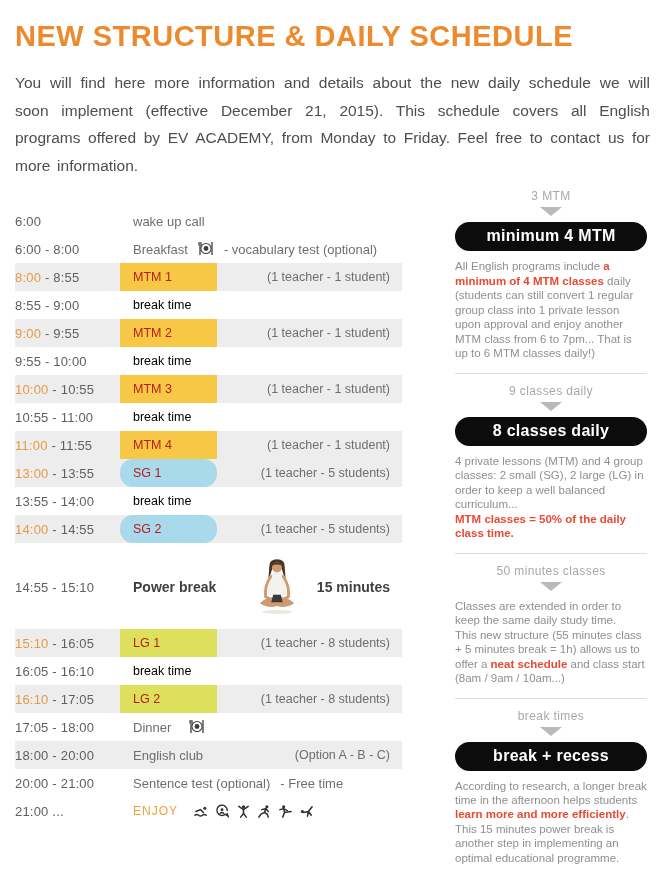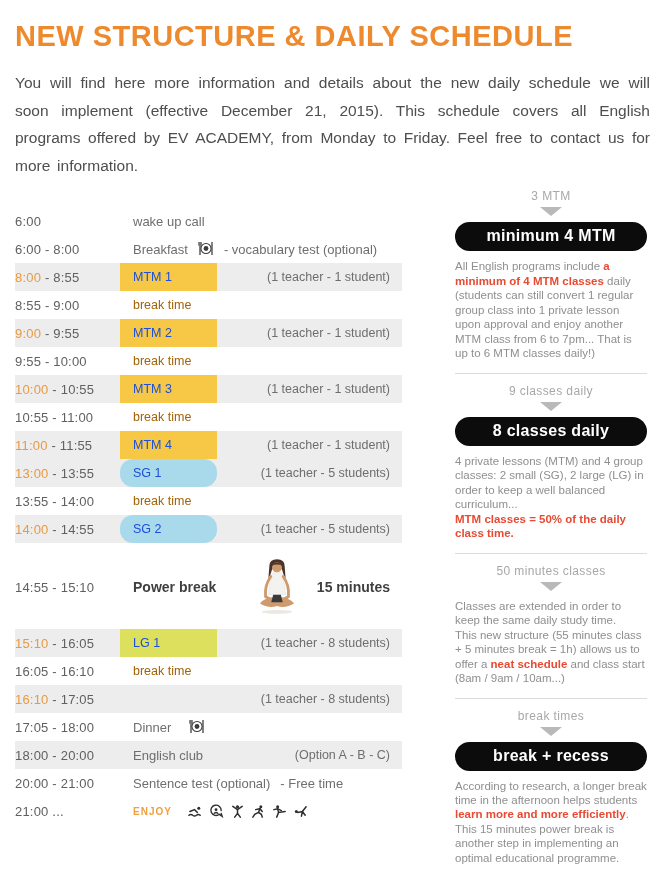--- a/index.html
+++ b/index.html
@@ -24,36 +24,36 @@
   }
 
   .content { display: flex; align-items: flex-start; }
 
   
   .schedule { width: 387px; padding-top: 18px; }
   .srow { display: flex; align-items: center; height: 28px; font-size: 13px; color: #6e6e6e; }
   .srow.shaded { background: #ededed; }
   .time { width: 90px; text-align: left; font-size: 13px; color: #606060; letter-spacing: .2px; white-space: nowrap; }
   .time .accent { color: #e89a43; }
-  .act { width: 97px; height: 100%; margin-left: 15px; display: flex; align-items: center; padding-left: 13px; font-size: 12.5px; color: #1d4ed8; }
+  .act { width: 97px; height: 100%; margin-left: 15px; display: flex; align-items: center; padding-left: 13px; font-size: 12.5px; color: #b91c1c; }
   .act.yellow { background: #f6c845; }
   .act.blue   { background: #a9daec; border-radius: 13px; }
   .act.green  { background: #dce05c; }
   .actflow { margin-left: 15px; display: flex; align-items: center; gap: 10px; font-size: 13px; color: #6e6e6e; }
   .actflow .actname { padding-left: 13px; }
-  .breaktxt { color: #a16207; }
+  .breaktxt { color: #000000; }
   .note { flex: 1; text-align: right; padding-right: 12px; font-size: 12.5px; color: #6e6e6e; white-space: nowrap; }
   .meal-ic { display: inline-flex; align-items: center; margin-top: -1px; }
 
   .srow.power { height: 72px; margin: 8px 0 6px 0; }
   .power .pbact { margin-left: 15px; width: 112px; padding-left: 13px; font-size: 14px; font-weight: bold; color: #3f3f3f; }
   .power .pbimg { margin-left: 24px; display: flex; align-items: center; }
   .power .note  { font-size: 14px; font-weight: bold; color: #3f3f3f; text-align: right; }
 
-  .enjoy-label { margin-left: 15px; padding-left: 13px; font-size: 10px; font-weight: bold; letter-spacing: 1px; color: #f0a03c; }
+  .enjoy-label { margin-left: 15px; padding-left: 13px; font-size: 12px; font-weight: normal; letter-spacing: 1px; color: #f0a03c; }
   .eicons { margin-left: 16px; display: flex; align-items: center; gap: 6px; }
   .eicons span { display: inline-flex; }
 
   
   .sidebar { width: 192px; margin-left: 53px; }
   .sb-section .tag { text-align: center; font-size: 12px; color: #a8a8a8; letter-spacing: .4px; height: 15px; }
   .arrow { width: 0; height: 0; margin: 3px auto 6px auto;
     border-left: 11px solid transparent; border-right: 11px solid transparent;
     border-top: 9px solid #b9b9b9; }
   .pill { background: #0c0c0c; color: #fff; text-align: center;
@@ -208,20 +208,23 @@
 
       <div class="srow">
         <div class="time"><span>16:05</span><span> - 16:10</span></div>
         <div class="act breaktxt">
             <span>break time</span>
           </div>
       </div>
 
       <div class="srow shaded">
         <div class="time"><span class="accent">16:10</span><span> - 17:05</span></div>
+        <div class="act green">
+            <span>LG 2</span>
+          </div>
         <div class="note">(1 teacher - 8 students)</div>
       </div>
 
       <div class="srow">
         <div class="time"><span>17:05</span><span> - 18:00</span></div>
         <div class="actflow">
           <span class="actname">Dinner</span>
           <span class="meal-ic" style="margin-left:8px">
               <svg width="16" height="15" viewBox="0 0 20 18">
                 <g stroke="#3c3c3c" stroke-width="1.6" fill="none">

